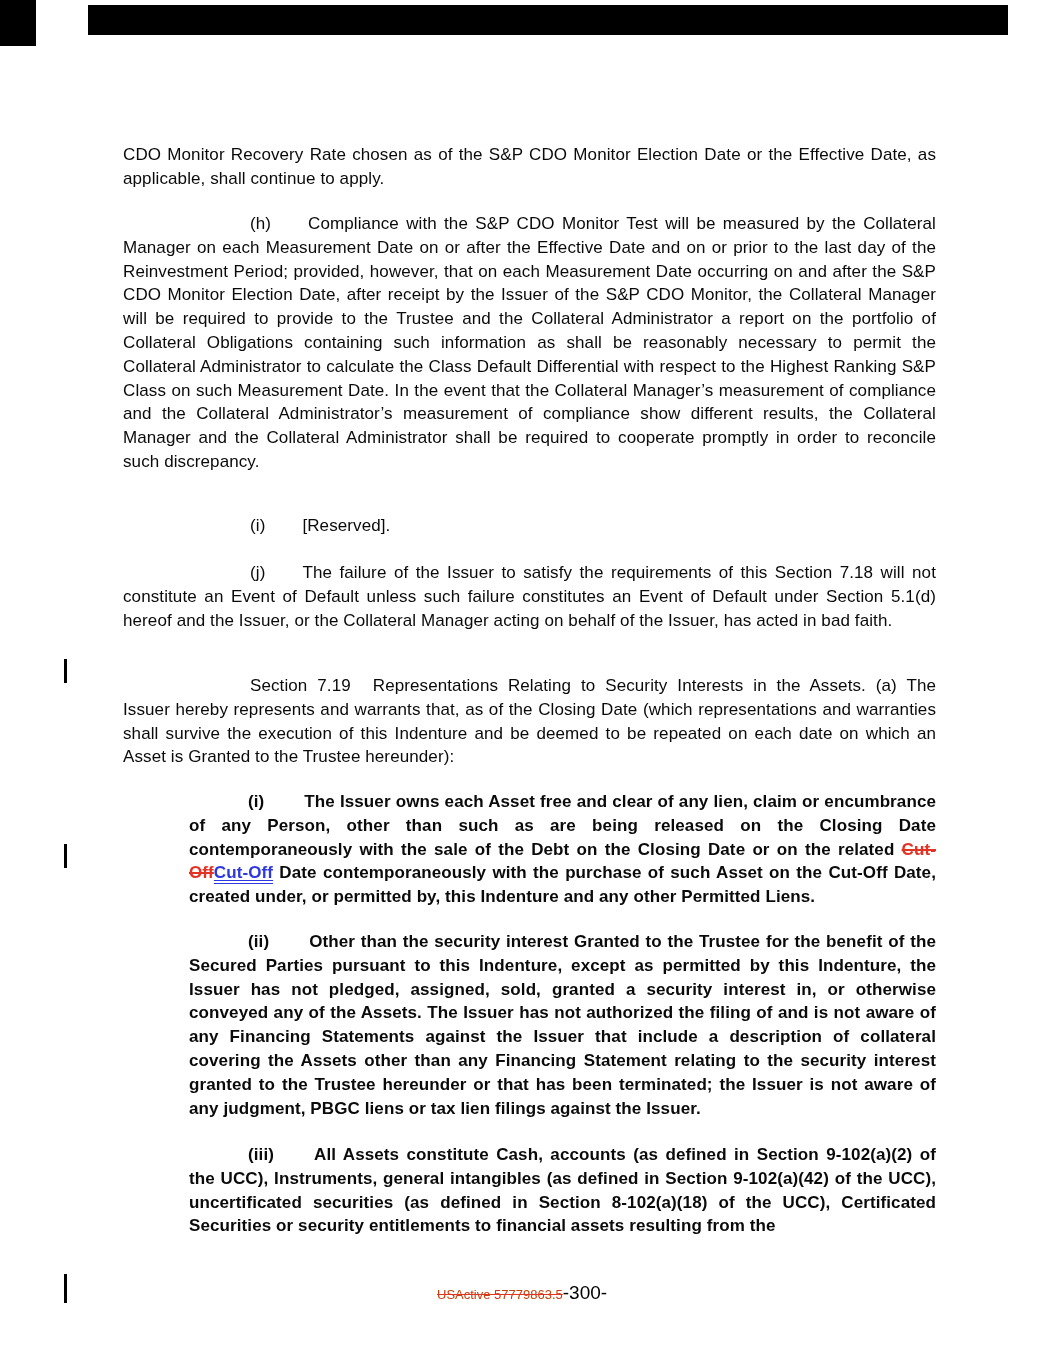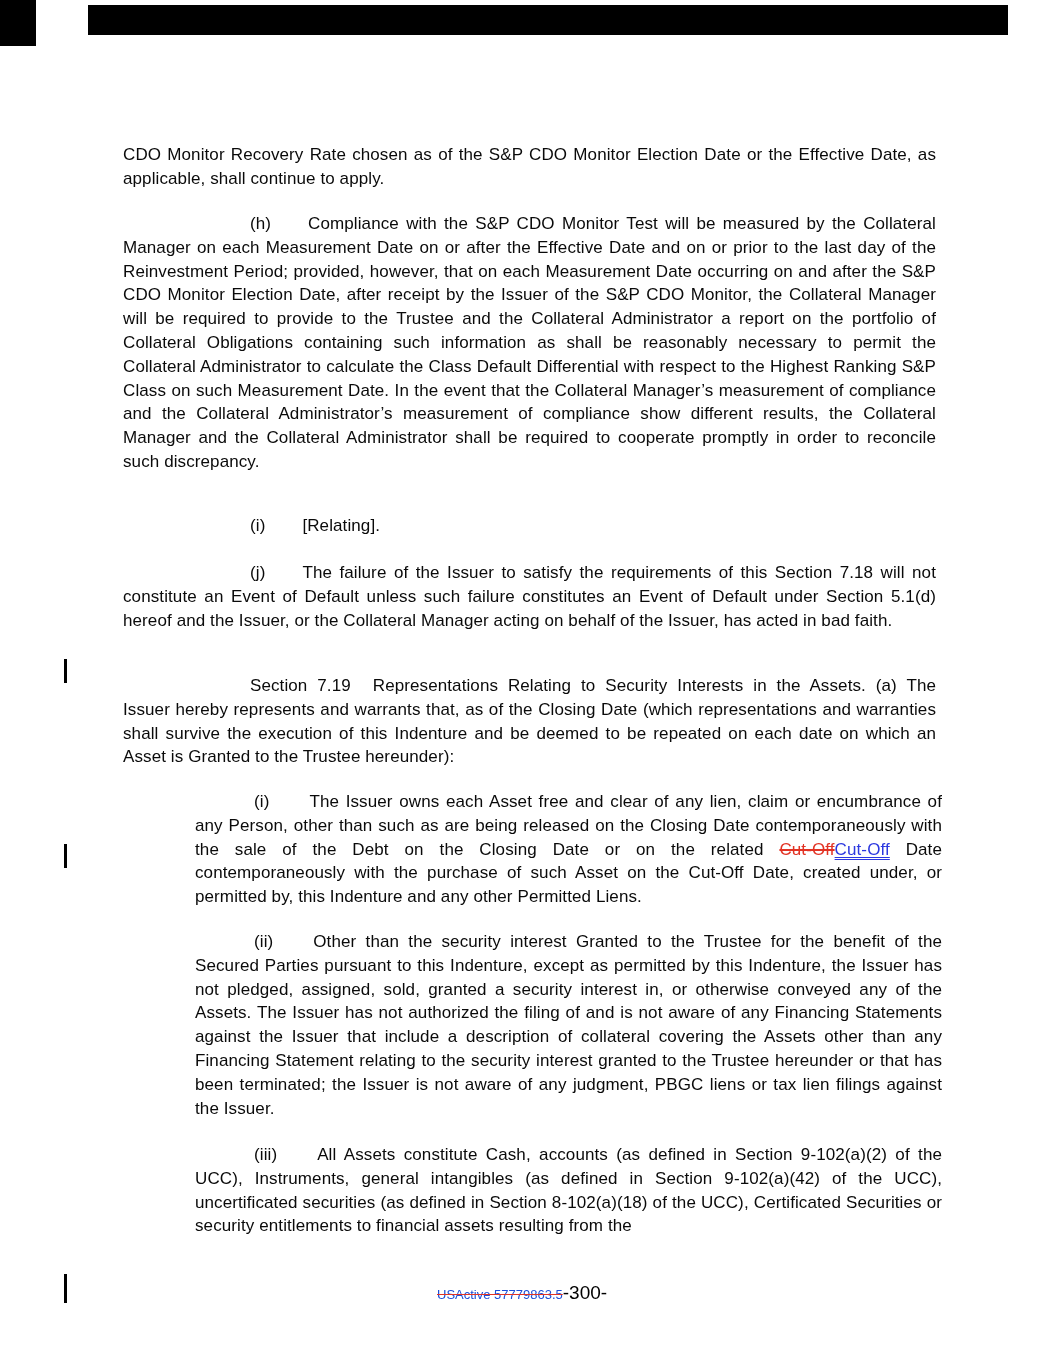--- a/index.html
+++ b/index.html
@@ -21,21 +21,21 @@
   .para {
     position: absolute;
     left: 123px;
     width: 813px;
     font-size: 17px;
     line-height: 23.8px;
     text-align: justify;
     text-justify: inter-word;
     letter-spacing: 0.1px;
   }
-  .sub { left: 195px; width: 747px; }
+  .sub { left: 189px; width: 747px; font-weight: bold; }
   .ind-main { text-indent: 127px; }
   .ind-sub  { text-indent: 59px; }
   .tab    { display: inline-block; width: 37px; }
   .tab-sm { display: inline-block; width: 22px; }
   .tab-sub{ display: inline-block; width: 40px; }
 
   .u { text-underline-offset: 3px; text-decoration-thickness: 1.4px; }
 
   .del {
     color: #e23324;
@@ -54,21 +54,21 @@
   
   .change-bar { position: absolute; left: 64px; width: 3px; background: #000; }
   .cb1 { top: 659px; height: 24px; }
   .cb2 { top: 844px; height: 24px; }
   .cb3 { top: 1274px; height: 29px; }
 
   
   .footer { position: absolute; top: 1282px; left: 437px; white-space: nowrap; }
   .docid {
     font-size: 13px;
-    color: #1d4ed8;
+    color: #c2410c;
     text-decoration: line-through;
     text-decoration-color: #e23324;
   }
   .pageno { font-size: 19px; color: #000; }
 </style>
 </head>
 <body>
 
 <div class="page">
 
@@ -76,21 +76,21 @@
   <div class="blk-bar"></div>
 
   <div class="change-bar cb1"></div>
   <div class="change-bar cb2"></div>
   <div class="change-bar cb3"></div>
 
   <p class="para" style="top:126px"><span>CDO Monitor Recovery Rate chosen as of the S&amp;P CDO Monitor Election Date or the Effective Date, as applicable, shall continue to apply.</span></p>
 
   <p class="para ind-main" style="top:195px"><span>(h)</span><span class="tab"></span><span>Compliance with the S&amp;P CDO Monitor Test will be measured by the Collateral Manager on each Measurement Date on or after the Effective Date and on or prior to the last day of the Reinvestment Period; </span><span class="u">provided</span><span>, </span><span class="u">however</span><span>, that on each Measurement Date occurring on and after the S&amp;P CDO Monitor Election Date, after receipt by the Issuer of the S&amp;P CDO Monitor, the Collateral Manager will be required to provide to the Trustee and the Collateral Administrator a report on the portfolio of Collateral Obligations containing such information as shall be reasonably necessary to permit the Collateral Administrator to calculate the Class Default Differential with respect to the Highest Ranking S&amp;P Class on such Measurement Date.  In the event that the Collateral Manager’s measurement of compliance and the Collateral Administrator’s measurement of compliance show different results, the Collateral Manager and the Collateral Administrator shall be required to cooperate promptly in order to reconcile such discrepancy.</span></p>
 
-  <p class="para ind-main" style="top:497px"><span>(i)</span><span class="tab"></span><span class="u">[Relating]</span><span>.</span></p>
+  <p class="para ind-main" style="top:497px"><span>(i)</span><span class="tab"></span><span class="u">[Reserved]</span><span>.</span></p>
 
   <p class="para ind-main" style="top:544px"><span>(j)</span><span class="tab"></span><span>The failure of the Issuer to satisfy the requirements of this </span><span class="u">Section 7.18</span><span> will not constitute an Event of Default unless such failure constitutes an Event of Default under </span><span class="u">Section 5.1(d)</span><span> hereof and the Issuer, or the Collateral Manager acting on behalf of the Issuer, has acted in bad faith.</span></p>
 
   <p class="para ind-main" style="top:657px"><span>Section 7.19</span><span class="tab-sm"></span><span class="u">Representations Relating to Security Interests in the Assets</span><span>.  (a) The Issuer hereby represents and warrants that, as of the Closing Date (which representations and warranties shall survive the execution of this Indenture and be deemed to be repeated on each date on which an Asset is Granted to the Trustee hereunder):</span></p>
 
   <p class="para sub ind-sub" style="top:773px"><span>(i)</span><span class="tab-sub"></span><span>The Issuer owns each Asset free and clear of any lien, claim or encumbrance of any Person, other than such as are being released on the Closing Date contemporaneously with the sale of the Debt on the Closing Date or on the related </span><span class="del">Cut-Off</span><span class="ins">Cut-Off</span><span> Date contemporaneously with the purchase of such Asset on the Cut-Off Date, created under, or permitted by, this Indenture and any other Permitted Liens.</span></p>
 
   <p class="para sub ind-sub" style="top:913px"><span>(ii)</span><span class="tab-sub"></span><span>Other than the security interest Granted to the Trustee for the benefit of the Secured Parties pursuant to this Indenture, except as permitted by this Indenture, the Issuer has not pledged, assigned, sold, granted a security interest in, or otherwise conveyed any of the Assets.  The Issuer has not authorized the filing of and is not aware of any Financing Statements against the Issuer that include a description of collateral covering the Assets other than any Financing Statement relating to the security interest granted to the Trustee hereunder or that has been terminated; the Issuer is not aware of any judgment, PBGC liens or tax lien filings against the Issuer.</span></p>
 
   <p class="para sub ind-sub" style="top:1126px"><span>(iii)</span><span class="tab-sub"></span><span>All Assets constitute Cash, accounts (as defined in Section 9-102(a)(2) of the UCC), Instruments, general intangibles (as defined in Section 9-102(a)(42) of the UCC), uncertificated securities (as defined in Section 8-102(a)(18) of the UCC), Certificated Securities or security entitlements to financial assets resulting from the</span></p>

